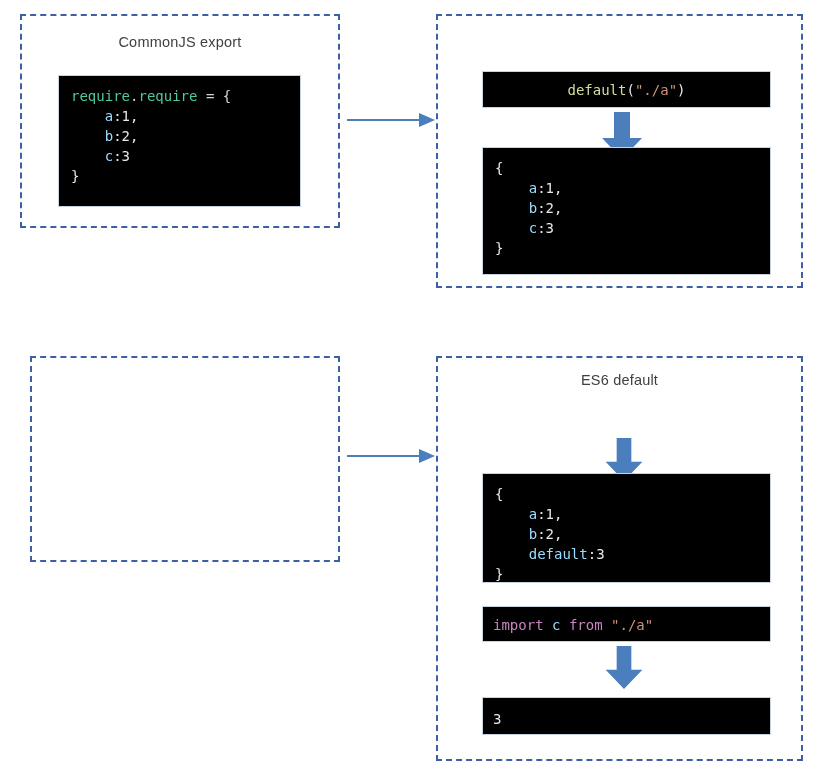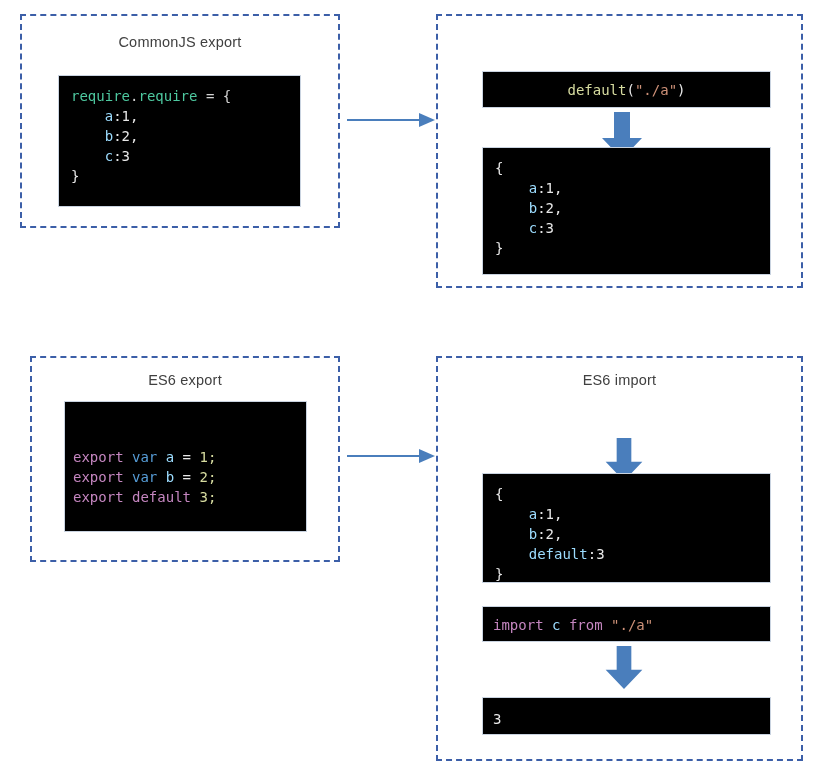--- a/index.html
+++ b/index.html
@@ -126,36 +126,30 @@
     <div class="codebox padded" style="left:44px; top:131px; width:289px; height:128px;">
       <pre><span class="t-white">{</span>
     <span class="t-key">a</span><span class="t-white">:1,</span>
     <span class="t-key">b</span><span class="t-white">:2,</span>
     <span class="t-key">c</span><span class="t-white">:3</span>
 <span class="t-white">}</span></pre>
     </div>
   </div>
 
   <div class="panel" style="left:30px; top:356px; width:310px; height:206px;">
-    <div class="panel-title" style="top:14px;">ES6 export</div>
 
-    <div class="codebox" style="left:32px; top:43px; width:243px; height:131px;">
-      <pre style="padding:45px 0 0 8px;"><span class="t-pink">export</span> <span class="t-blue">var</span> <span class="t-key">a</span><span class="t-white"> = </span><span class="t-num">1;</span>
-<span class="t-pink">export</span> <span class="t-blue">var</span> <span class="t-key">b</span><span class="t-white"> = </span><span class="t-num">2;</span>
-<span class="t-pink">export</span> <span class="t-pink">default</span> <span class="t-num">3;</span></pre>
-    </div>
   </div>
 
   <svg class="arrow-right" style="left:345px; top:443px;" width="92" height="26" viewBox="0 0 92 26">
     <line x1="2" y1="13" x2="76" y2="13" stroke="#4a7ebc" stroke-width="2.2"></line>
     <polygon points="74,6 90,13 74,20" fill="#4a7ebc"></polygon>
   </svg>
 
   <div class="panel" style="left:436px; top:356px; width:367px; height:405px;">
-    <div class="panel-title" style="top:14px;">ES6 import</div>
+    <div class="panel-title" style="top:14px;">ES6 default</div>
 
 
     <svg class="arrow-down" style="left:164px; top:80px;" width="44" height="44" viewBox="0 0 48 48">
       <polygon points="16,0 32,0 32,26 44,26 24,47 4,26 16,26" fill="#4a7ebc"></polygon>
     </svg>
 
     <div class="codebox padded" style="left:44px; top:115px; width:289px; height:110px;">
       <pre><span class="t-white">{</span>
     <span class="t-key">a</span><span class="t-white">:1,</span>
     <span class="t-key">b</span><span class="t-white">:2,</span>

